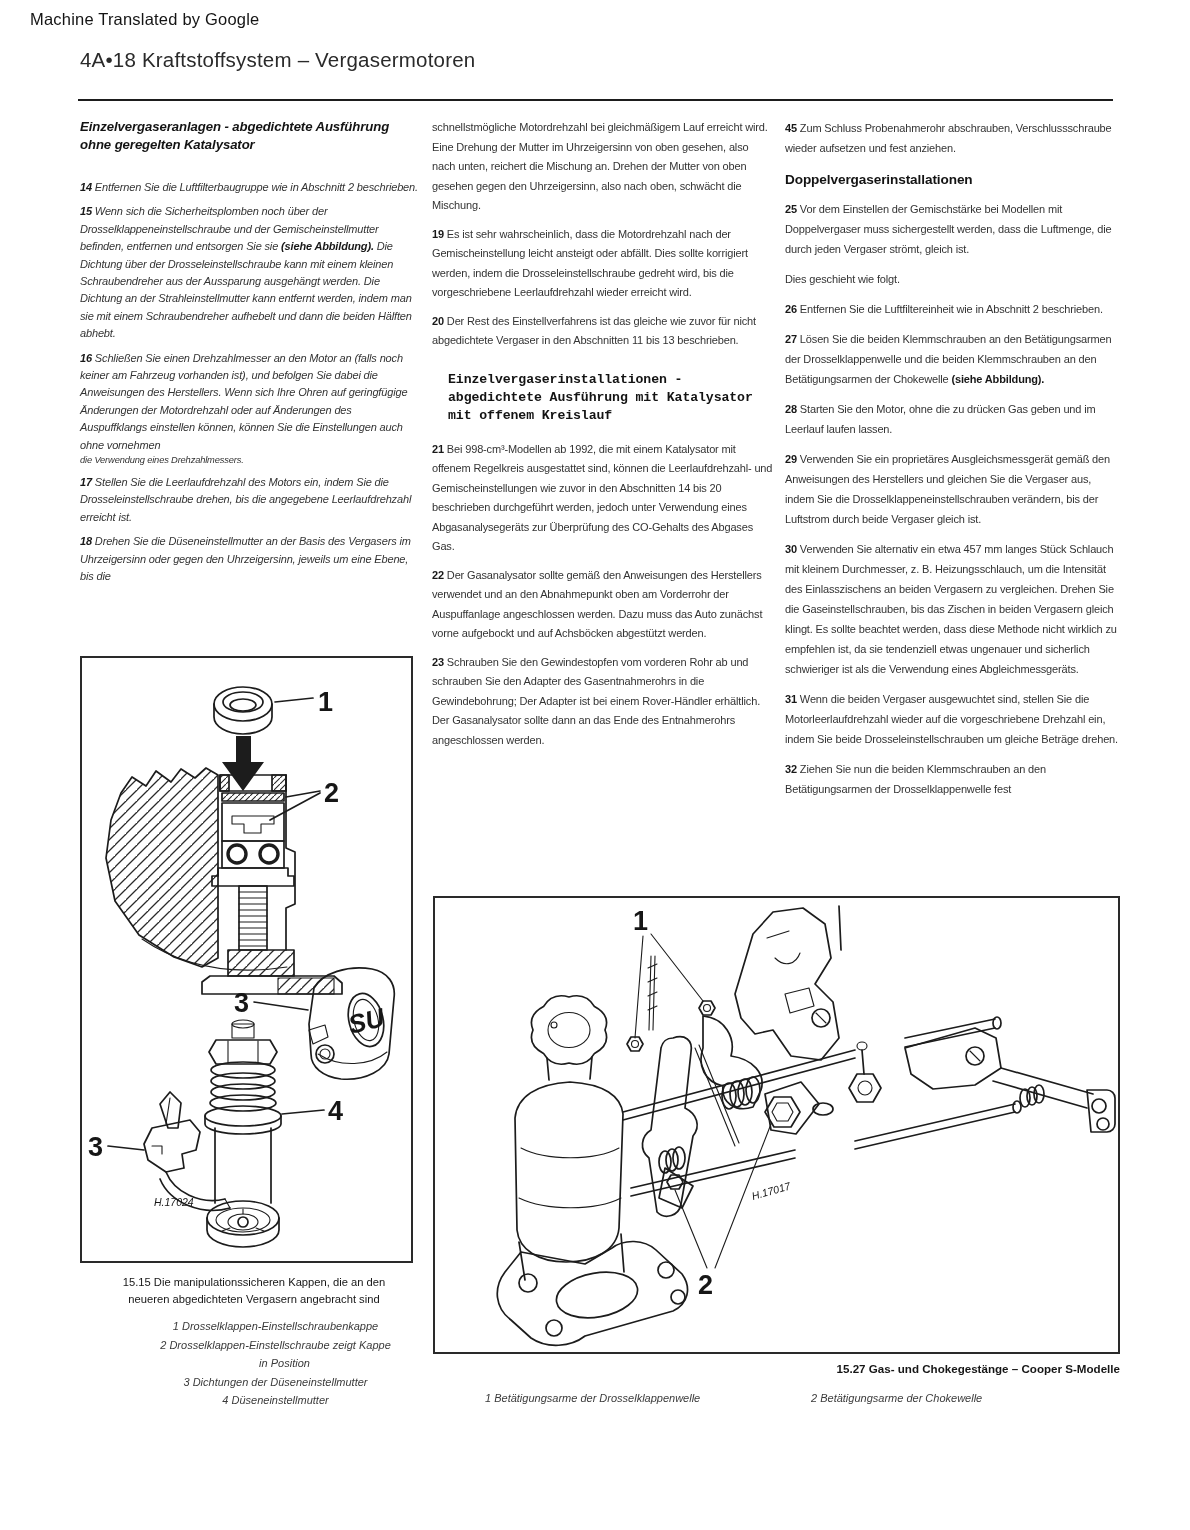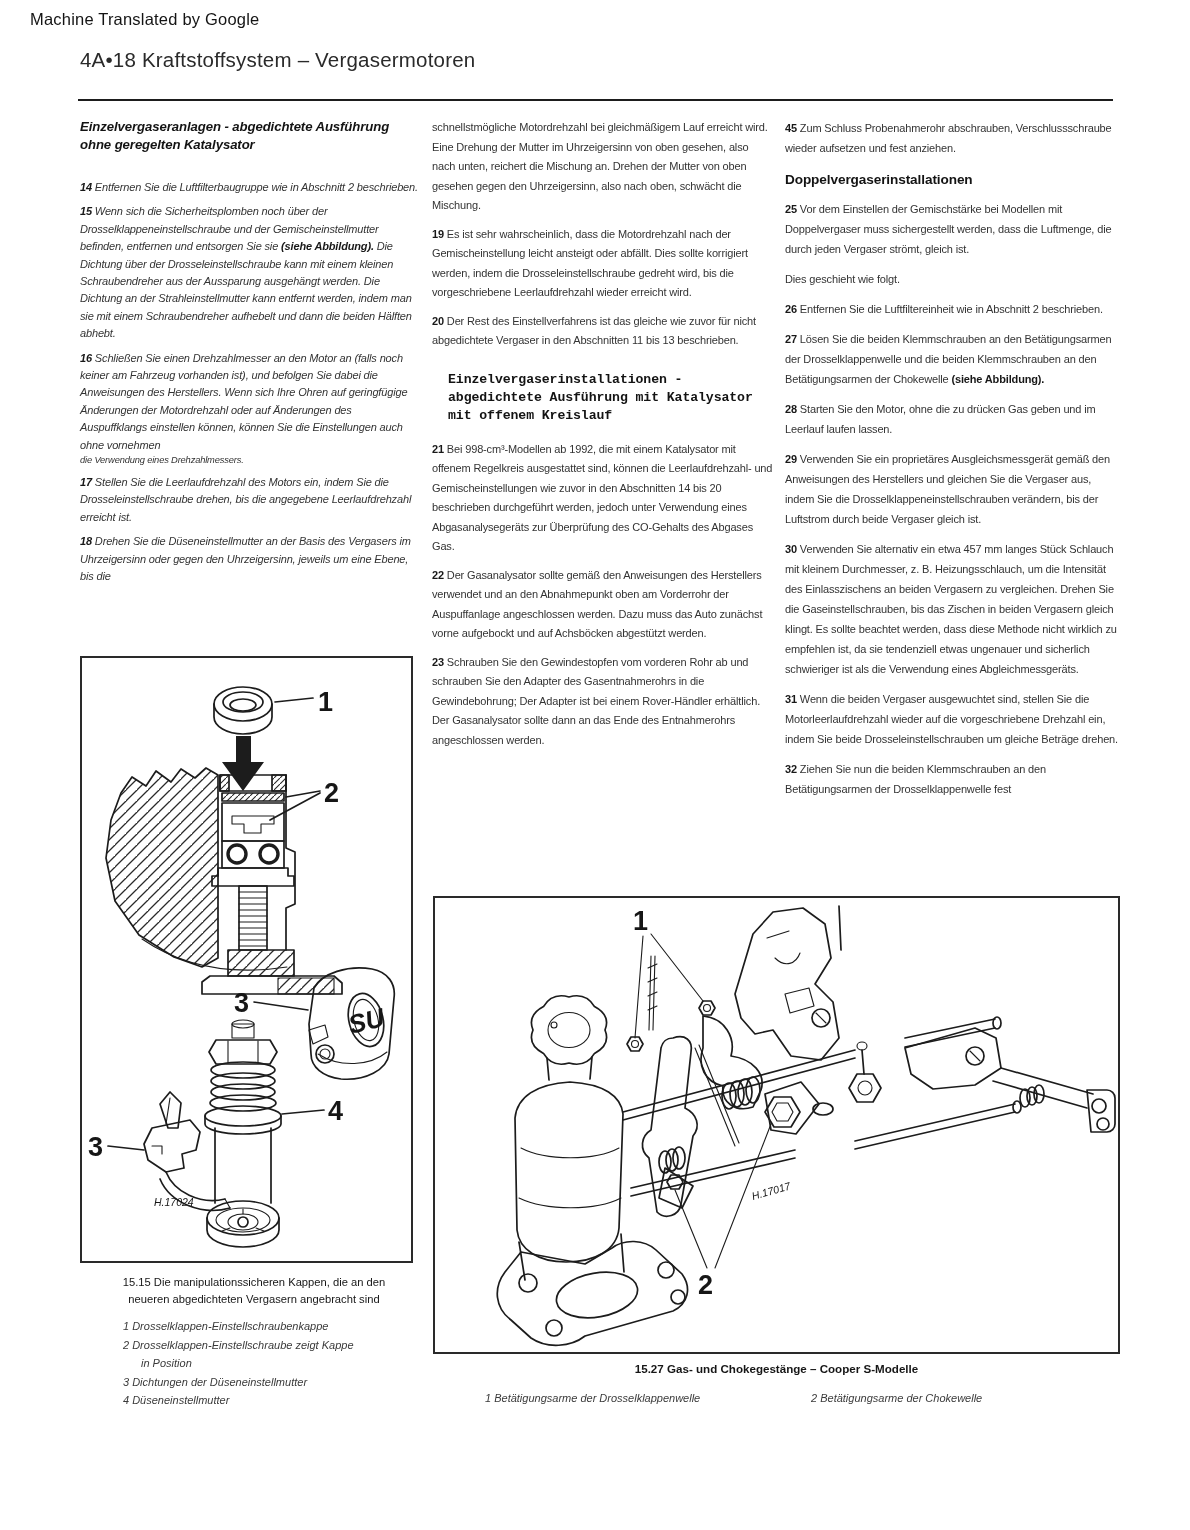--- a/index.html
+++ b/index.html
@@ -25,24 +25,24 @@
   .small-line{display:block;font-size:9.3px;line-height:13px;}
 
   .figure-box{position:absolute;border:2px solid #2a2a2a;background:#fff;box-sizing:border-box;}
   #fig1515-box{left:80px;top:656px;width:333px;height:607px;}
   #fig1527-box{left:433px;top:896px;width:687px;height:458px;}
   .figure-box svg{display:block;}
 
   .cap1515{position:absolute;left:80px;top:1274px;width:348px;}
   .cap1515 .t{font-size:11.2px;font-weight:normal;color:#161616;line-height:17px;text-align:center;}
   .cap1515 .items{margin-top:9px;padding-left:43px;font-style:italic;font-size:11px;color:#3a3a3a;}
-  .cap1515 .items div{line-height:18.5px;}
+  .cap1515 .items div{line-height:18.5px;text-align:center;}
   .cap1515 .items .indent{padding-left:18px;}
 
-  .cap1527-title{position:absolute;left:433px;top:1362px;width:687px;text-align:center;font-size:11.6px;font-weight:bold;color:#161616;}
+  .cap1527-title{position:absolute;left:433px;top:1362px;width:687px;text-align:right;font-size:11.6px;font-weight:bold;color:#161616;}
   .cap1527-labels{position:absolute;left:433px;top:1392px;width:687px;font-style:italic;font-size:11px;color:#3a3a3a;}
   .cap1527-labels .l1{position:absolute;left:52px;top:0;}
   .cap1527-labels .l2{position:absolute;left:378px;top:0;}
 
   .drawing{stroke:#1c1c1c;fill:none;stroke-width:1.7;stroke-linejoin:round;stroke-linecap:round;}
   .drawing .fill{fill:#1c1c1c;stroke:none;}
   .drawing text{stroke:none;fill:#161616;}
   .callout{font-size:27px;font-weight:bold;font-family:"Liberation Sans",sans-serif;}
   .marking{font-size:10.5px;font-style:italic;font-family:"Liberation Sans",sans-serif;}
   .thin{stroke-width:1.1;}

